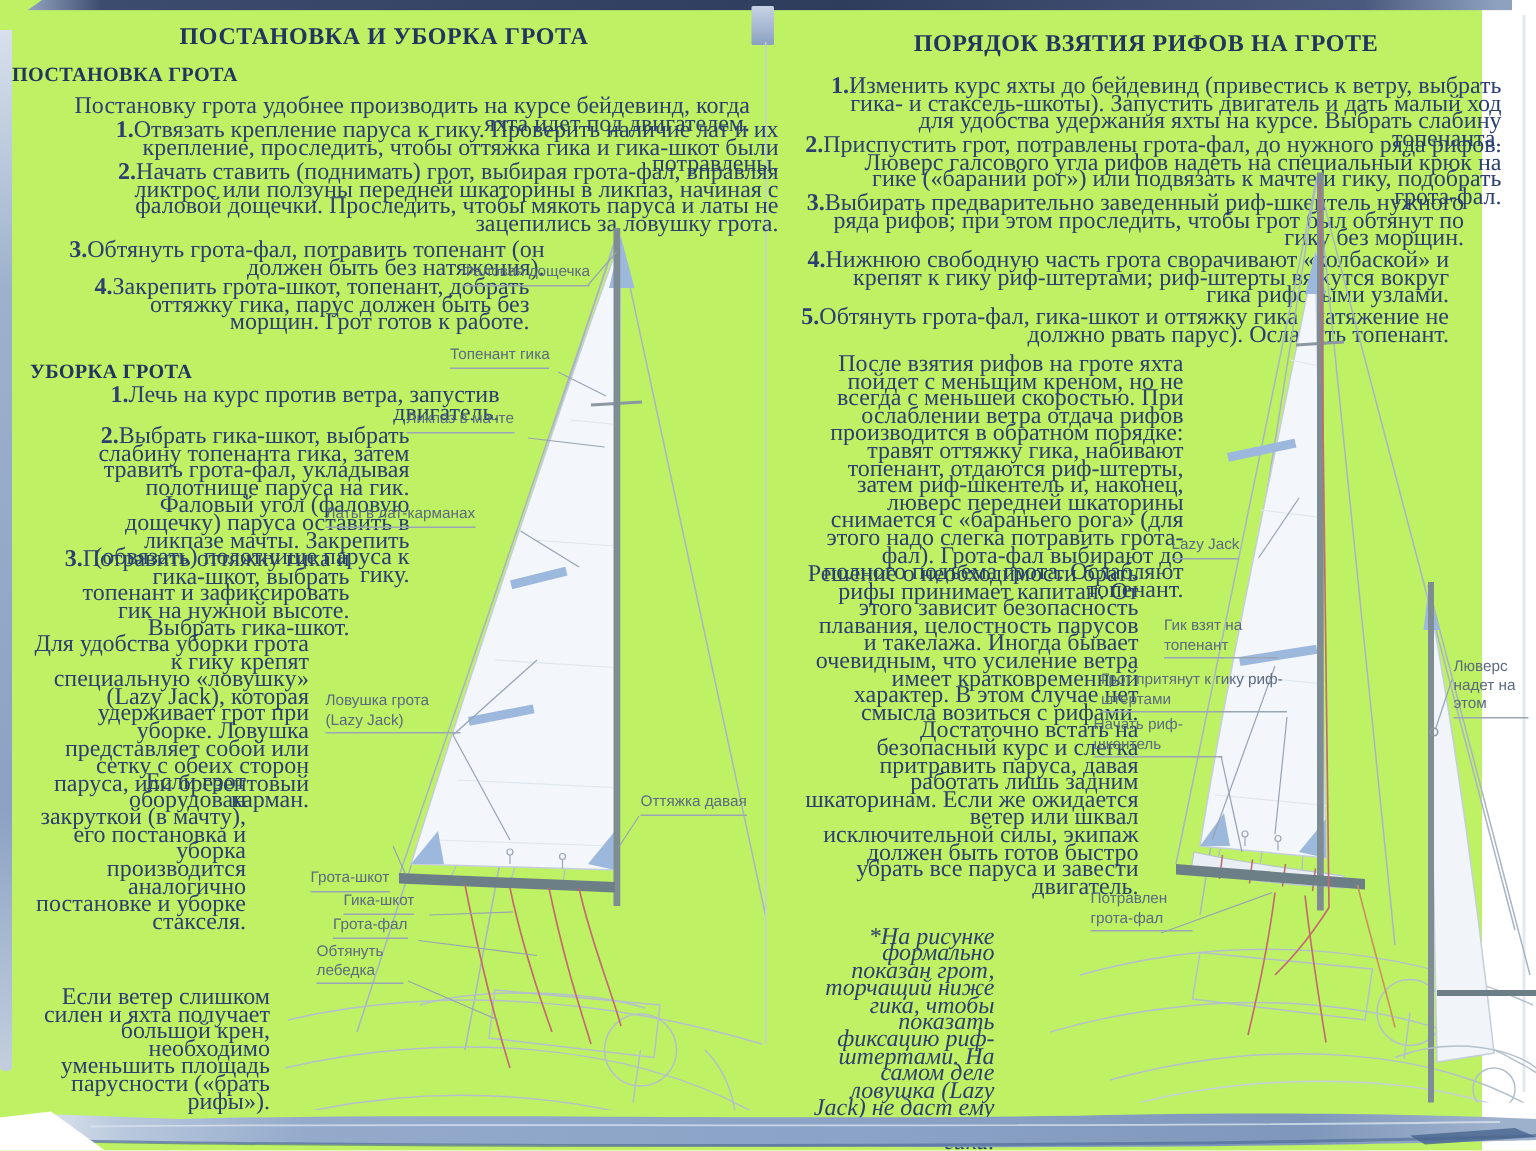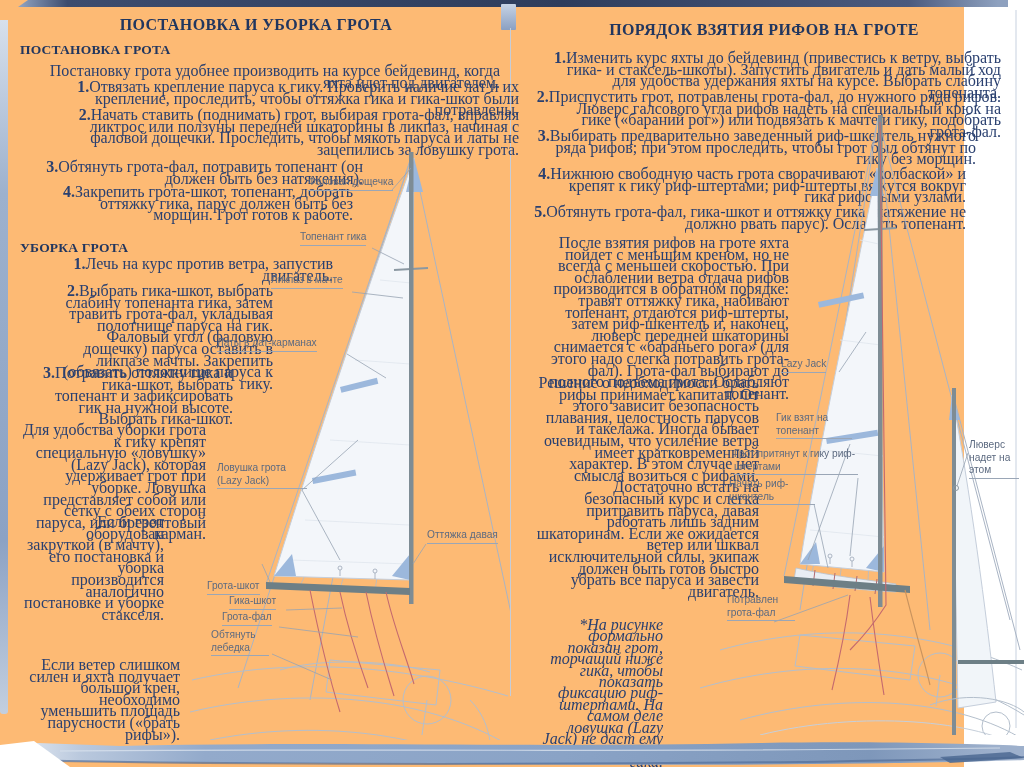--- a/index.html
+++ b/index.html
@@ -1,18 +1,18 @@
 <!DOCTYPE html>
 <html><head>
 <meta charset="utf-8">
 <style>
   html,body{margin:0;padding:0;background:#ffffff;}
   body{width:1024px;height:767px;overflow:hidden;}
-  .spread{position:relative;width:964px;height:767px;background:#fdba74;
-          font-family:"Liberation Serif",serif;color:#2a4070;}
+  .spread{position:relative;width:964px;height:767px;background:#bef264;
+          font-family:"Liberation Serif",serif;color:#2a4070;padding-left:24px;}
   
   .topbar{position:absolute;left:18px;top:0;width:990px;height:7px;
           background:linear-gradient(90deg,#93a5c2,#3c4c6e 5%,#2e3d5c 55%,#4a5a7e 90%,#8ea1bf 99%);
           clip-path:polygon(10px 0,100% 0,100% 100%,0 100%);}
   
   .leftband{position:absolute;left:0;top:20px;width:8px;height:694px;border-radius:0 0 3px 3px;
           background:linear-gradient(180deg,#d7e0ec,#9db1cd 25%,#8ca2c4 75%,#c3cfdf);}
   
   .divider{position:absolute;left:510px;top:28px;width:1px;height:668px;background:#c5cdd9;}
   .divtab{position:absolute;left:501px;top:4px;width:15px;height:26px;border-radius:1px;
@@ -41,21 +41,21 @@
 
   <div class="topbar"></div>
   <div class="leftband"></div>
   <div class="divtab"></div>
   <div class="divider"></div>
   <div class="rightedge"></div>
 
   <div>
     <div class="h1" style="left:0;top:16px;width:512px">ПОСТАНОВКА И УБОРКА ГРОТА</div>
 
-    <div class="h2" style="left:20px;top:42px">ПОСТАНОВКА ГРОТА</div>
+    <div class="h2" style="left:8px;top:42px">ПОСТАНОВКА ГРОТА</div>
     <div class="txt" style="left:22px;top:65px;width:478px">Постановку грота удобнее производить на курсе бейдевинд, когда яхта идет под двигателем.</div>
 
     <div class="txt item" style="left:28px;top:81px;width:476px">
       <span class="num">1.</span><span>Отвязать крепление паруса к гику. Проверить наличие лат и их крепление, проследить, чтобы оттяжка гика и гика-шкот были потравлены.</span>
     </div>
     <div class="txt item" style="left:28px;top:109px;width:476px">
       <span class="num">2.</span><span>Начать ставить (поднимать) грот, выбирая грота-фал, вправляя ликтрос или ползуны передней шкаторины в ликпаз, начиная с фаловой дощечки. Проследить, чтобы мякоть паруса и латы не зацепились за ловушку грота.</span>
     </div>
     <div class="txt item" style="left:28px;top:161px;width:320px">
       <span class="num">3.</span><span>Обтянуть грота-фал, потравить топенант (он должен быть без натяжения).</span>

